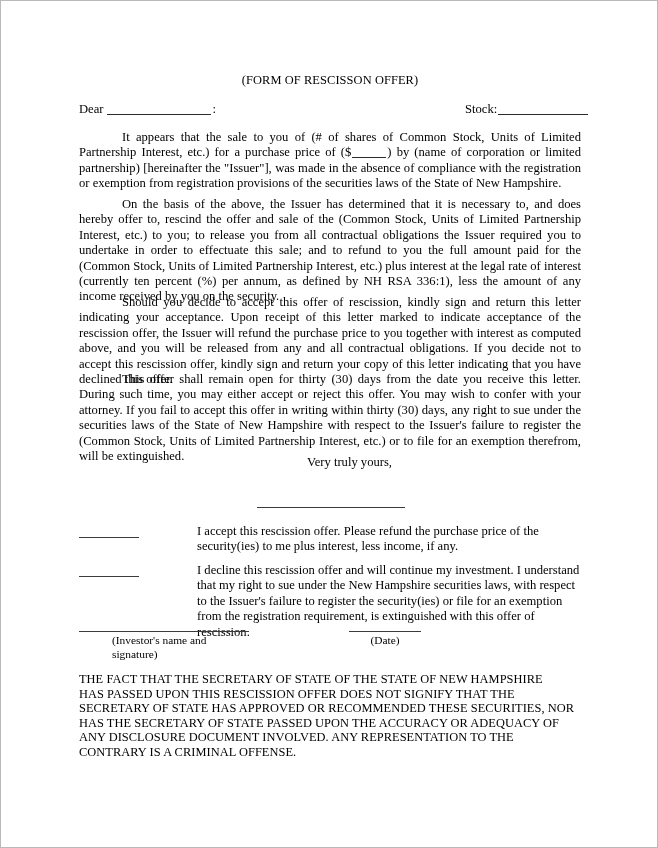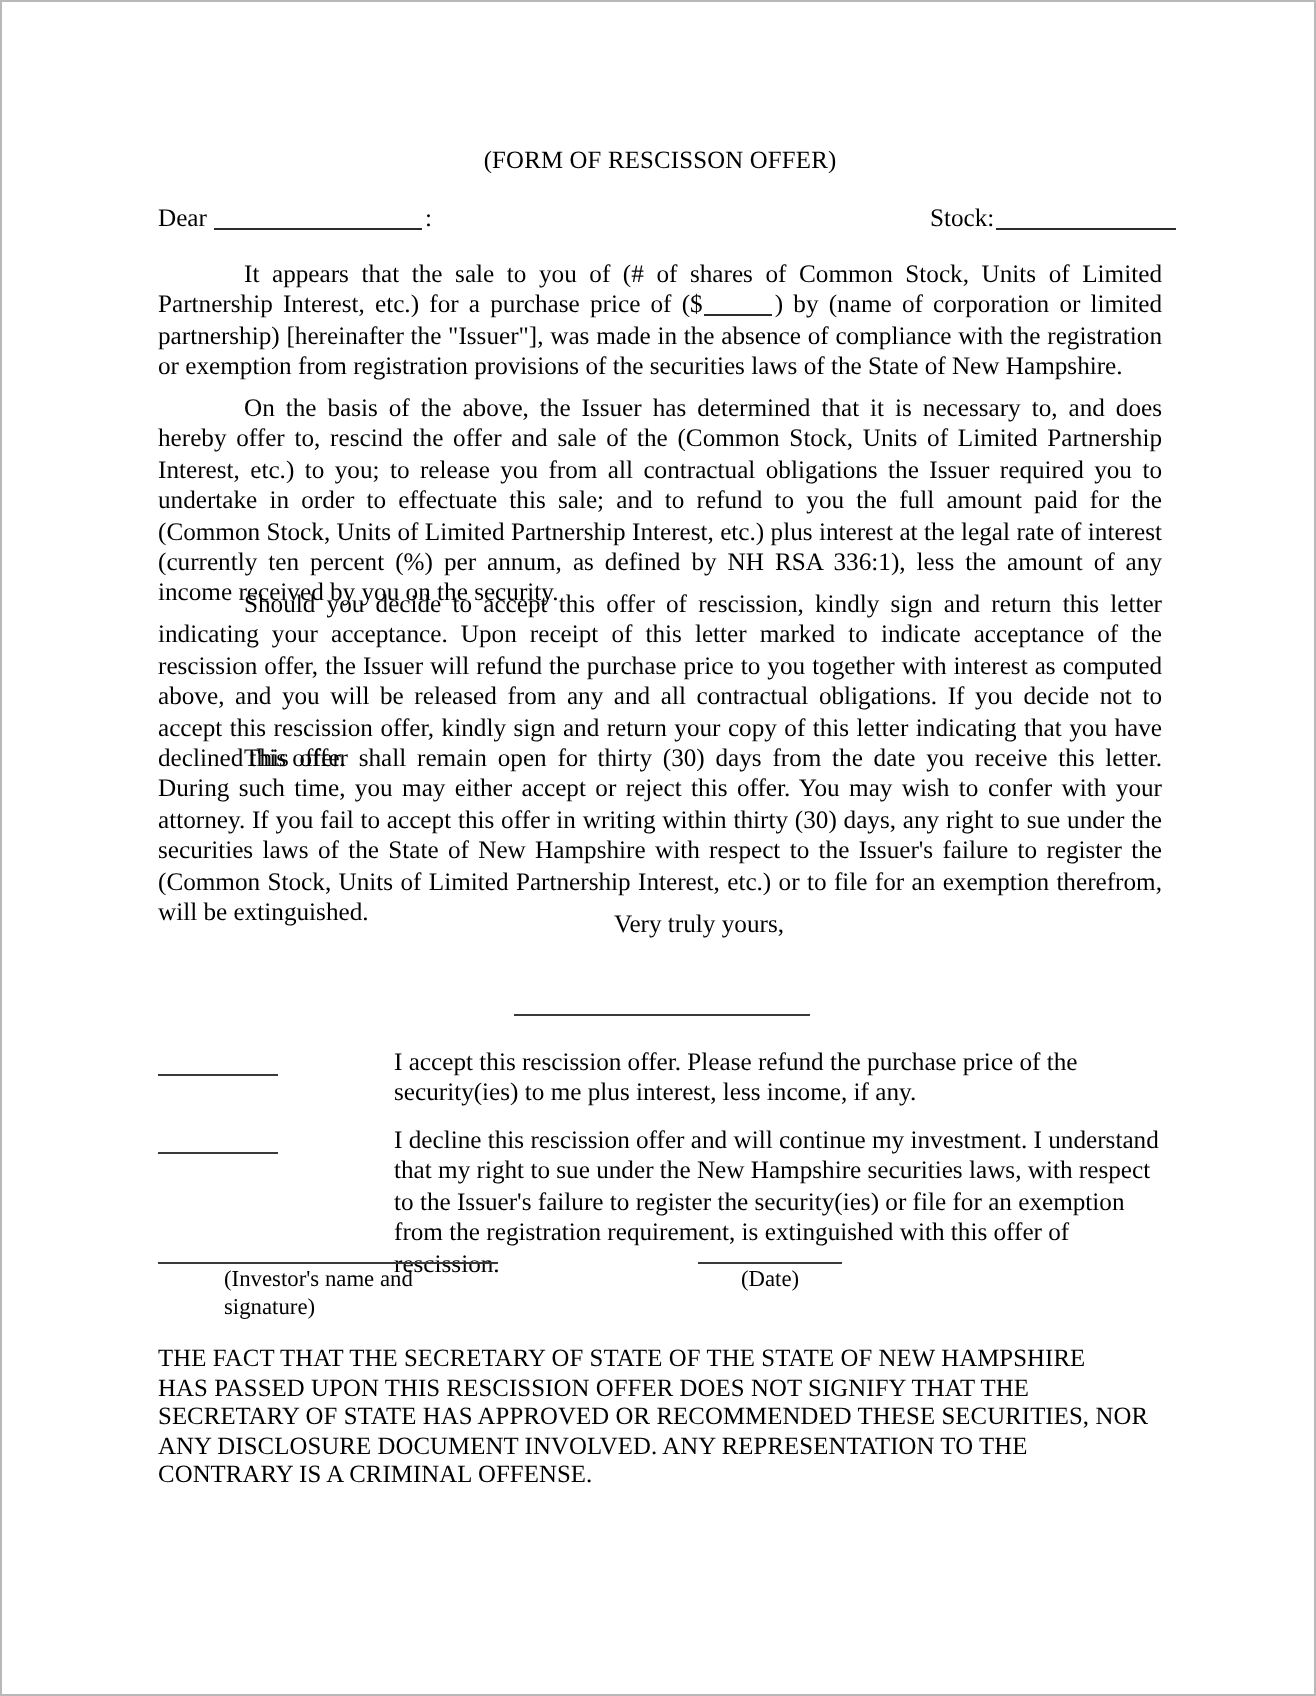--- a/index.html
+++ b/index.html
@@ -217,18 +217,19 @@
       <div class="sig-slot sig-date">
         <div class="sig-rule"></div>
         <div class="sig-caption">(Date)</div>
       </div>
     </div>
 
     <div class="legend">
       <span class="ln">THE FACT THAT THE SECRETARY OF STATE OF THE STATE OF NEW HAMPSHIRE</span>
       <span class="ln">HAS PASSED UPON THIS RESCISSION OFFER DOES NOT SIGNIFY THAT THE</span>
       <span class="ln">SECRETARY OF STATE HAS APPROVED OR RECOMMENDED THESE SECURITIES, NOR</span>
+      <span class="ln">HAS THE SECRETARY OF STATE PASSED UPON THE ACCURACY OR ADEQUACY OF</span>
       <span class="ln">ANY DISCLOSURE DOCUMENT INVOLVED.  ANY REPRESENTATION TO THE</span>
       <span class="ln">CONTRARY IS A CRIMINAL OFFENSE.</span>
     </div>
 
   </div>
 </div>
 
 </body></html>

